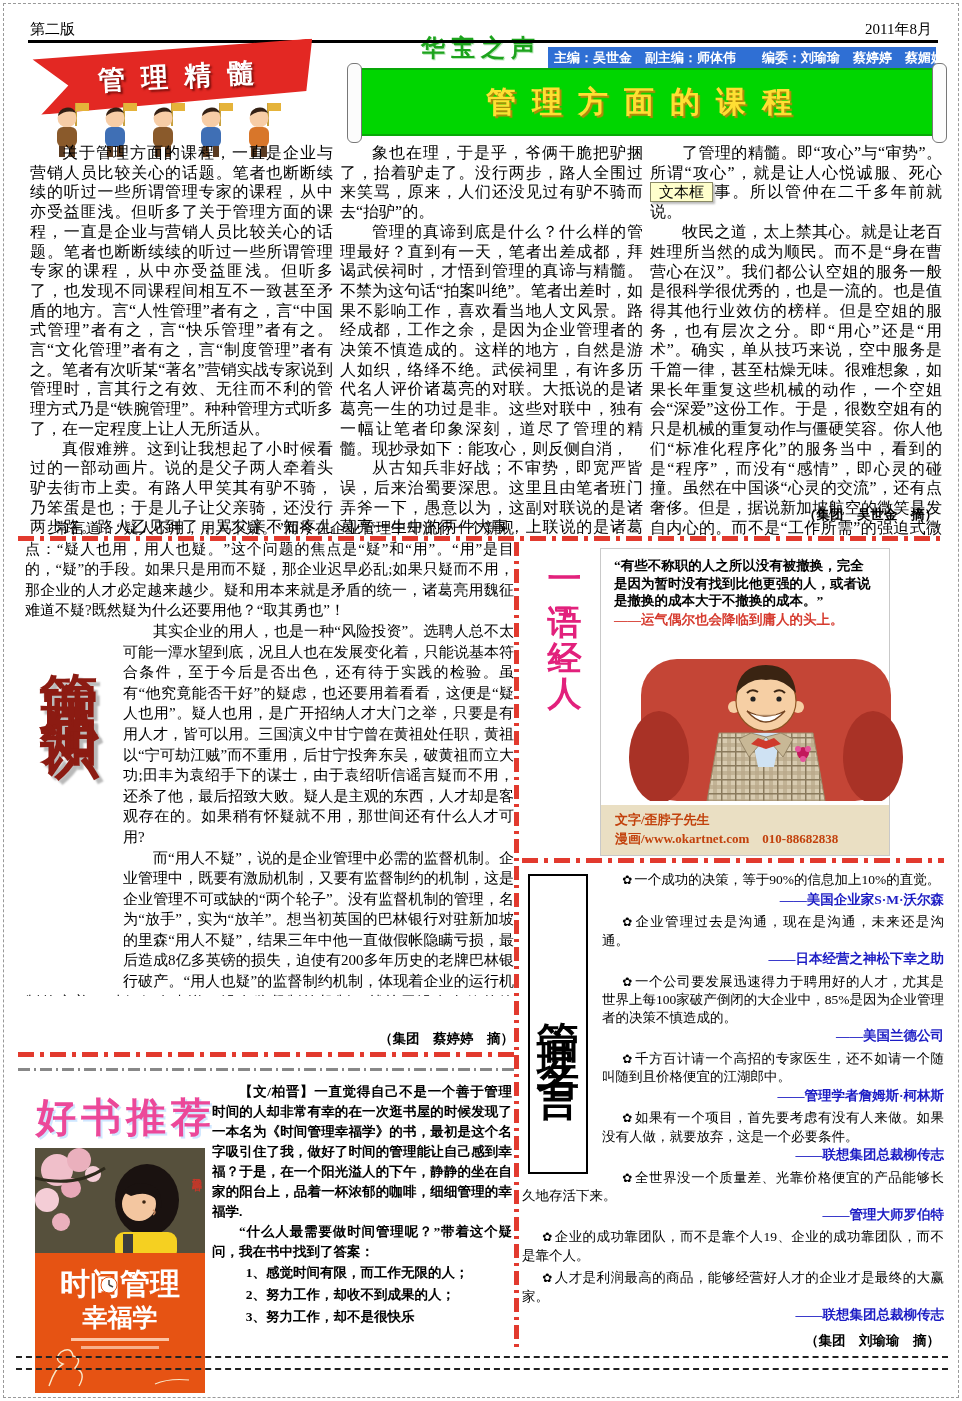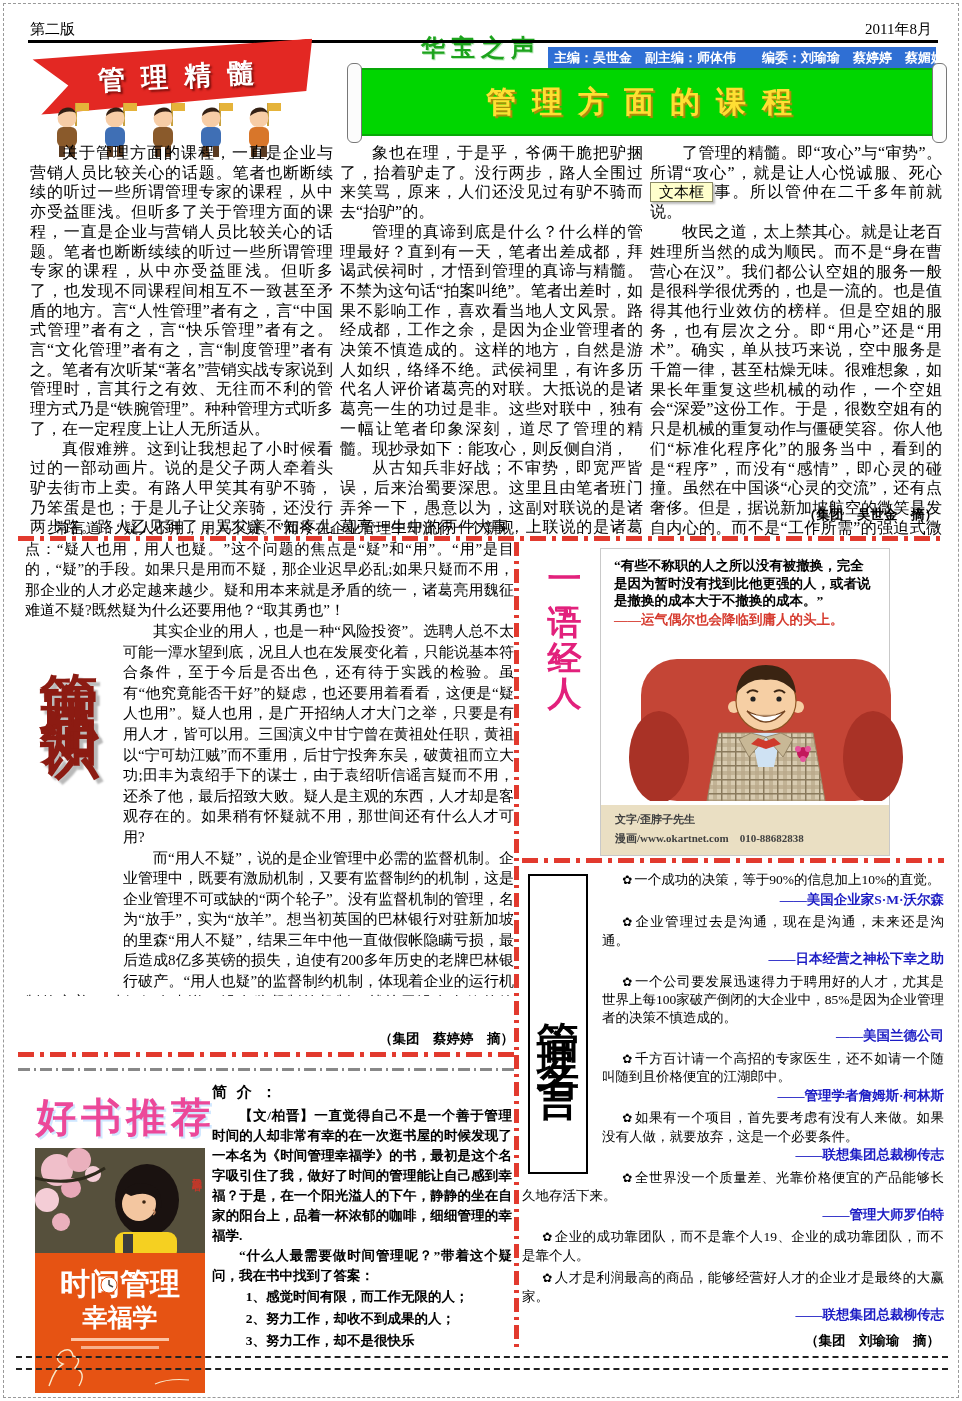--- a/index.html
+++ b/index.html
@@ -56,21 +56,21 @@
       text-shadow:4px 4px 2px #b9b9b9;font-family:"Liberation Serif","DejaVu Serif",serif;}
   .kn-byline{left:25px;top:1030px;width:489px;}
   
   .yy-title{position:absolute;left:542px;top:560px;writing-mode:vertical-rl;font-size:34px;font-weight:bold;
       color:#e2217c;letter-spacing:18px;line-height:44px;height:300px;}
   .yy-card{position:absolute;left:600px;top:548px;width:290px;height:308px;background:#fff;border:1px solid #c9c9c9;box-sizing:border-box;}
   .yy-quote{margin:8px 13px 0;font-size:13.5px;font-weight:bold;line-height:17.5px;color:#000;}
   .yy-attr{margin:1px 13px 0;font-size:13.5px;font-weight:bold;color:#d63b2f;}
   .yy-art{position:absolute;left:0;right:0;top:96px;height:156px;}
   .yy-caption{position:absolute;left:0;right:0;bottom:0;background:#eadfc3;padding:5px 14px 7px;
-      font-size:11px;font-weight:bold;color:#404040;line-height:19px;}
+      font-size:13px;font-weight:bold;color:#c2410c;line-height:19px;}
   
   .q-sec{position:absolute;left:522px;top:866px;width:422px;height:462px;overflow:hidden;
       font-size:13.5px;line-height:17.5px;text-align:justify;}
   .q-box{float:left;width:56px;height:296px;border:2px solid #000;margin:8px 14px 6px 6px;
       display:flex;align-items:center;justify-content:center;writing-mode:vertical-rl;
       font-size:42px;font-weight:bold;letter-spacing:18px;line-height:56px;}
   .qt{margin:5px 0 0;text-indent:1.5em;}
   .qt .bullet{font-size:12px;margin-right:2px;}
   .qa{margin:1px 0 4px;text-align:right;color:#1c1cc4;font-weight:bold;}
   .q-byline{left:522px;top:1332px;width:418px;}
@@ -275,21 +275,20 @@
       <line x1="74" y1="137" x2="74" y2="132" stroke="#444" stroke-width="1.5"></line>
       <line x1="74" y1="137" x2="78" y2="139" stroke="#444" stroke-width="1.5"></line>
     <rect x="36" y="190" width="98" height="3" fill="#ffd9c0" opacity="0.85"></rect>
     <rect x="46" y="198" width="78" height="3" fill="#ffd9c0" opacity="0.7"></rect>
     <path d="M14 238 q6 -18 14 -22 q-10 -4 -2 -12 q10 -6 12 4 q10 2 2 12 q12 4 4 18" stroke="#f8e7c8" stroke-width="1.4" fill="none"></path>
     <path d="M120 236 q14 -6 34 -4" stroke="#f8e7c8" stroke-width="1.2" fill="none"></path>
     <text x="162" y="22" writing-mode="tb" fill="#c0392b" font-size="10" font-weight="bold" font-family="Liberation Sans,DejaVu Sans,sans-serif">吴淡如 著</text>
   </svg>
 
   <div class="intro">
-    <h4>简 介 ：</h4>
     <p>【文/柏晋】一直觉得自己不是一个善于管理时间的人却非常有幸的在一次逛书屋的时候发现了一本名为《时间管理幸福学》的书，最初是这个名字吸引住了我，做好了时间的管理能让自己感到幸福？于是，在一个阳光溢人的下午，静静的坐在自家的阳台上，品着一杯浓郁的咖啡，细细管理的幸福学.</p>
     <p>“什么人最需要做时间管理呢？”带着这个疑问，我在书中找到了答案：</p>
     <p class="li">1、感觉时间有限，而工作无限的人；</p>
     <p class="li">2、努力工作，却收不到成果的人；</p>
     <p class="li">3、努力工作，却不是很快乐</p>
 
   </div>
 
   <div class="sep-dash" style="left:16px;right:14px;top:1356px;"></div>
   <div class="sep-dash" style="left:16px;right:14px;top:1368px;"></div>

